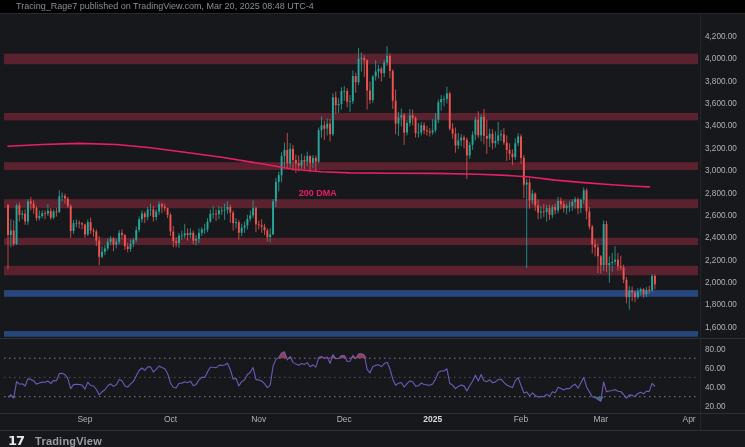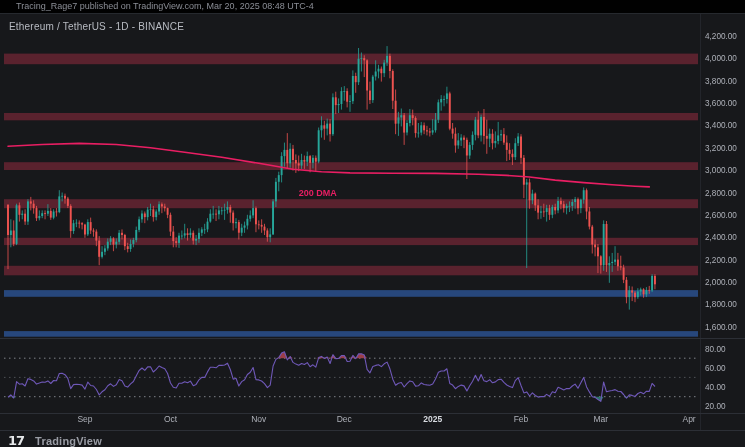--- a/index.html
+++ b/index.html
@@ -16,21 +16,20 @@
   #tvbrand{color:#9a9da5;font-size:11px;font-weight:600;letter-spacing:.2px;}
 </style>
 </head>
 <body>
 
 <div id="topbar">
   <span>Tracing_Rage7 published on TradingView.com, Mar 20, 2025 08:48 UTC-4</span>
 </div>
 
 <div id="frame">
-  <div id="symtitle">Ethereum / TetherUS - 1D - BINANCE</div>
   <svg id="chart-svg" width="745" height="434" viewBox="0 0 745 434">
       <g>
         <rect x="4" y="39.6" width="694" height="10.6" fill="#5a222e"></rect>
         <rect x="4" y="99.0" width="694" height="7.3" fill="#5a222e"></rect>
         <rect x="4" y="148.2" width="694" height="7.8" fill="#5a222e"></rect>
         <rect x="4" y="185.2" width="694" height="9.0" fill="#5a222e"></rect>
         <rect x="4" y="223.8" width="694" height="7.3" fill="#5a222e"></rect>
         <rect x="4" y="251.8" width="694" height="9.5" fill="#5a222e"></rect>
         <rect x="4" y="276.1" width="694" height="6.7" fill="#27477c"></rect>
         <rect x="4" y="317.1" width="694" height="5.6" fill="#27477c"></rect>

